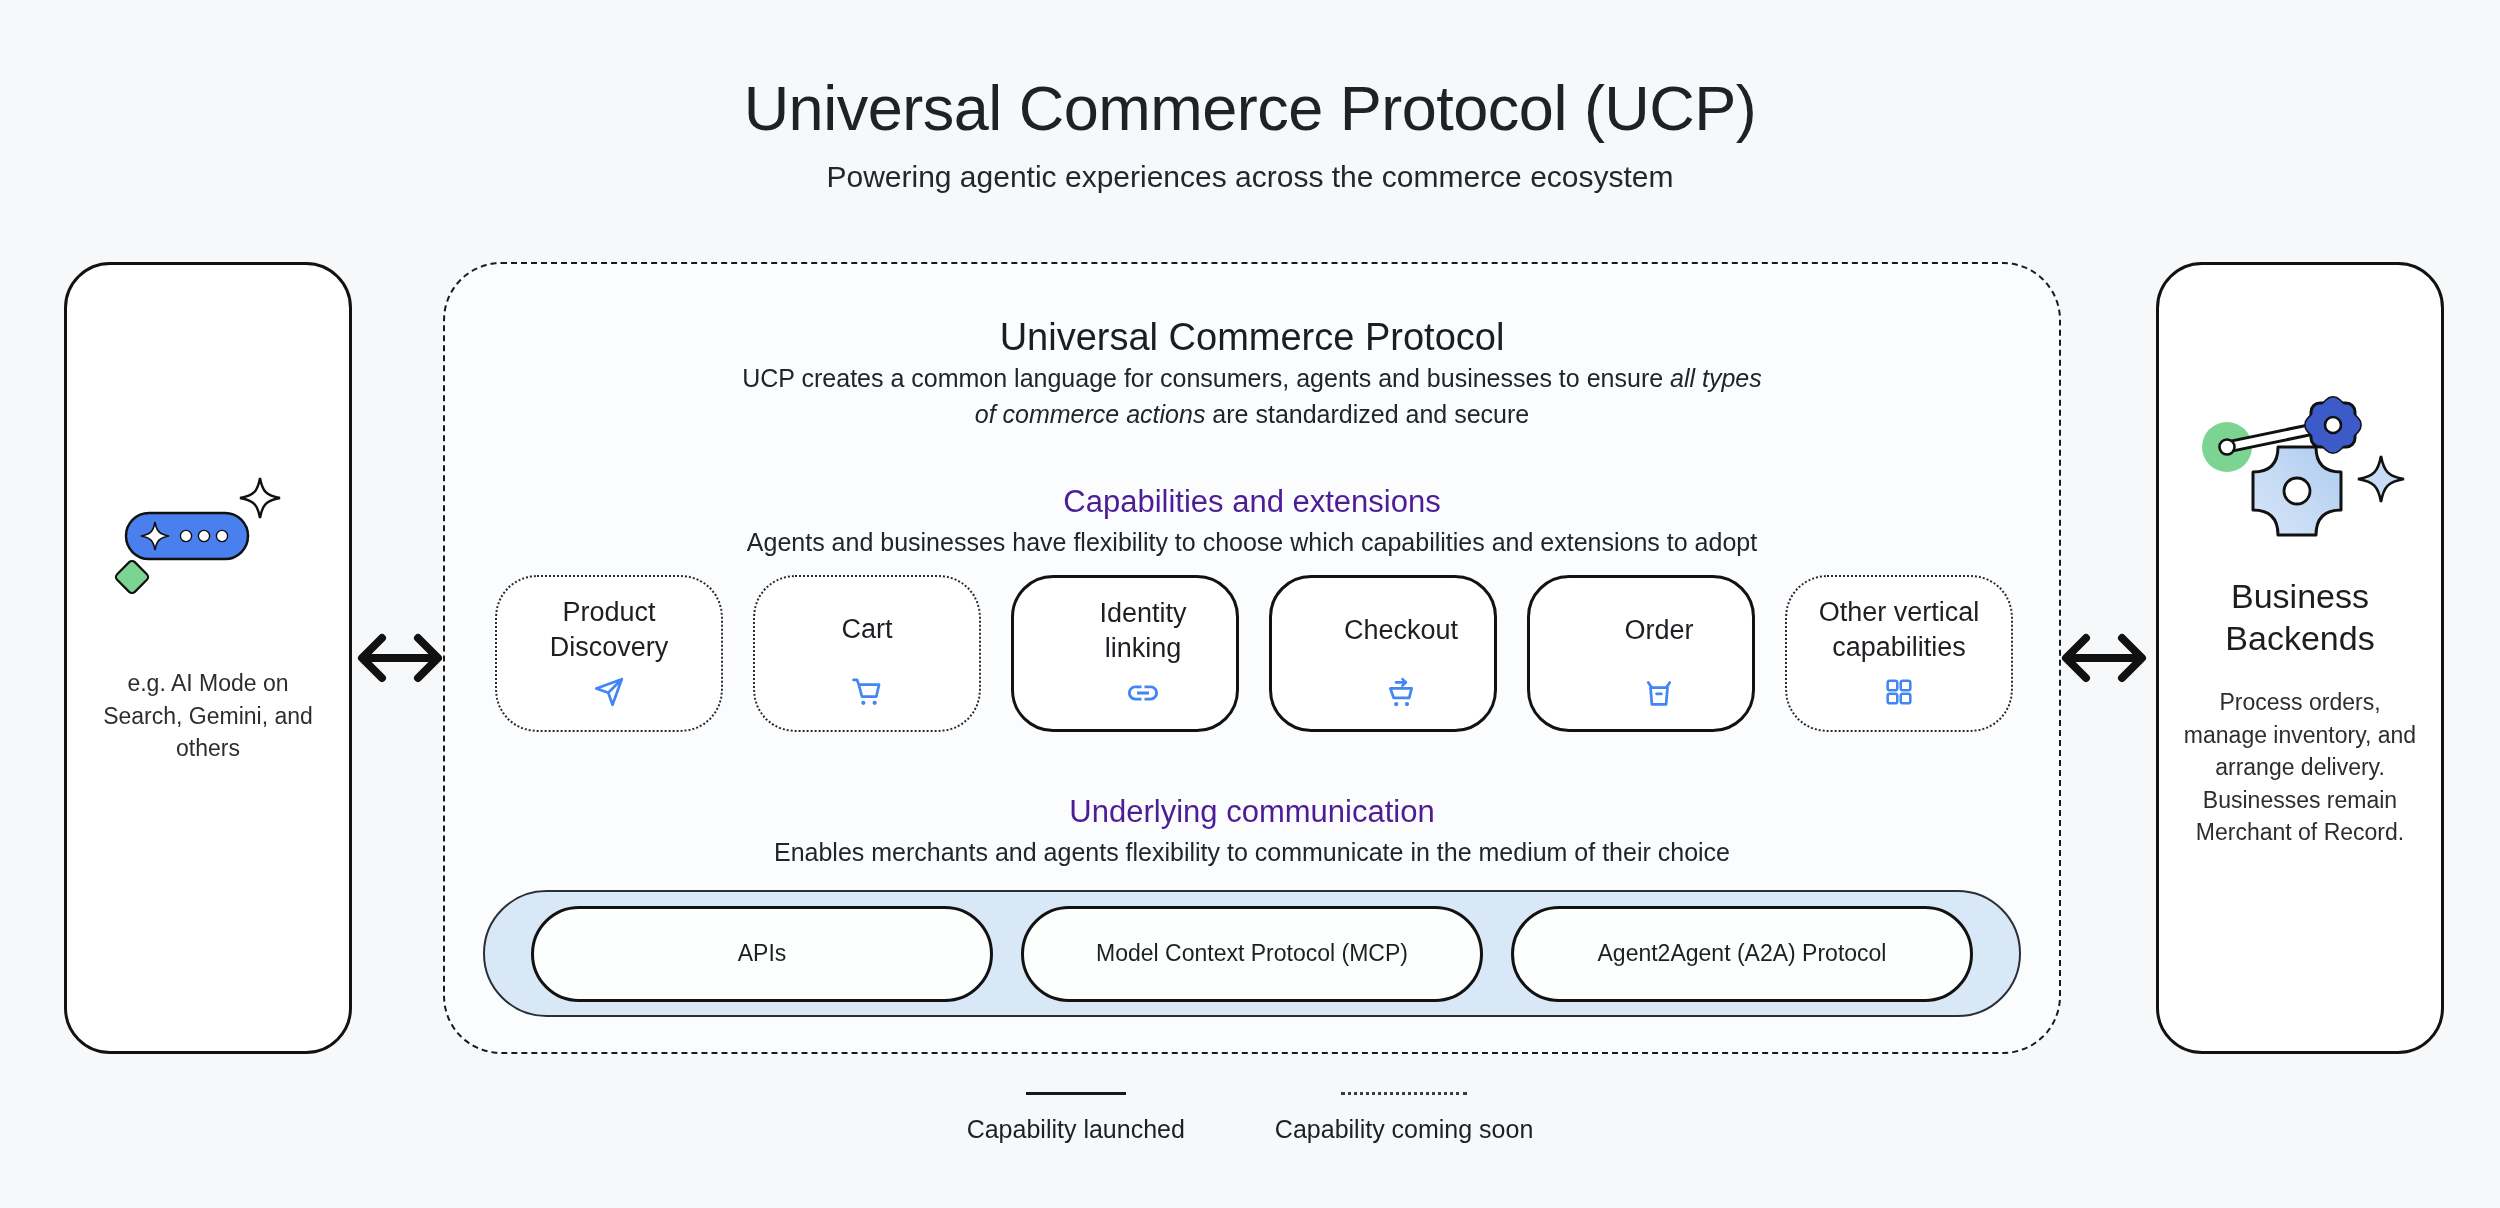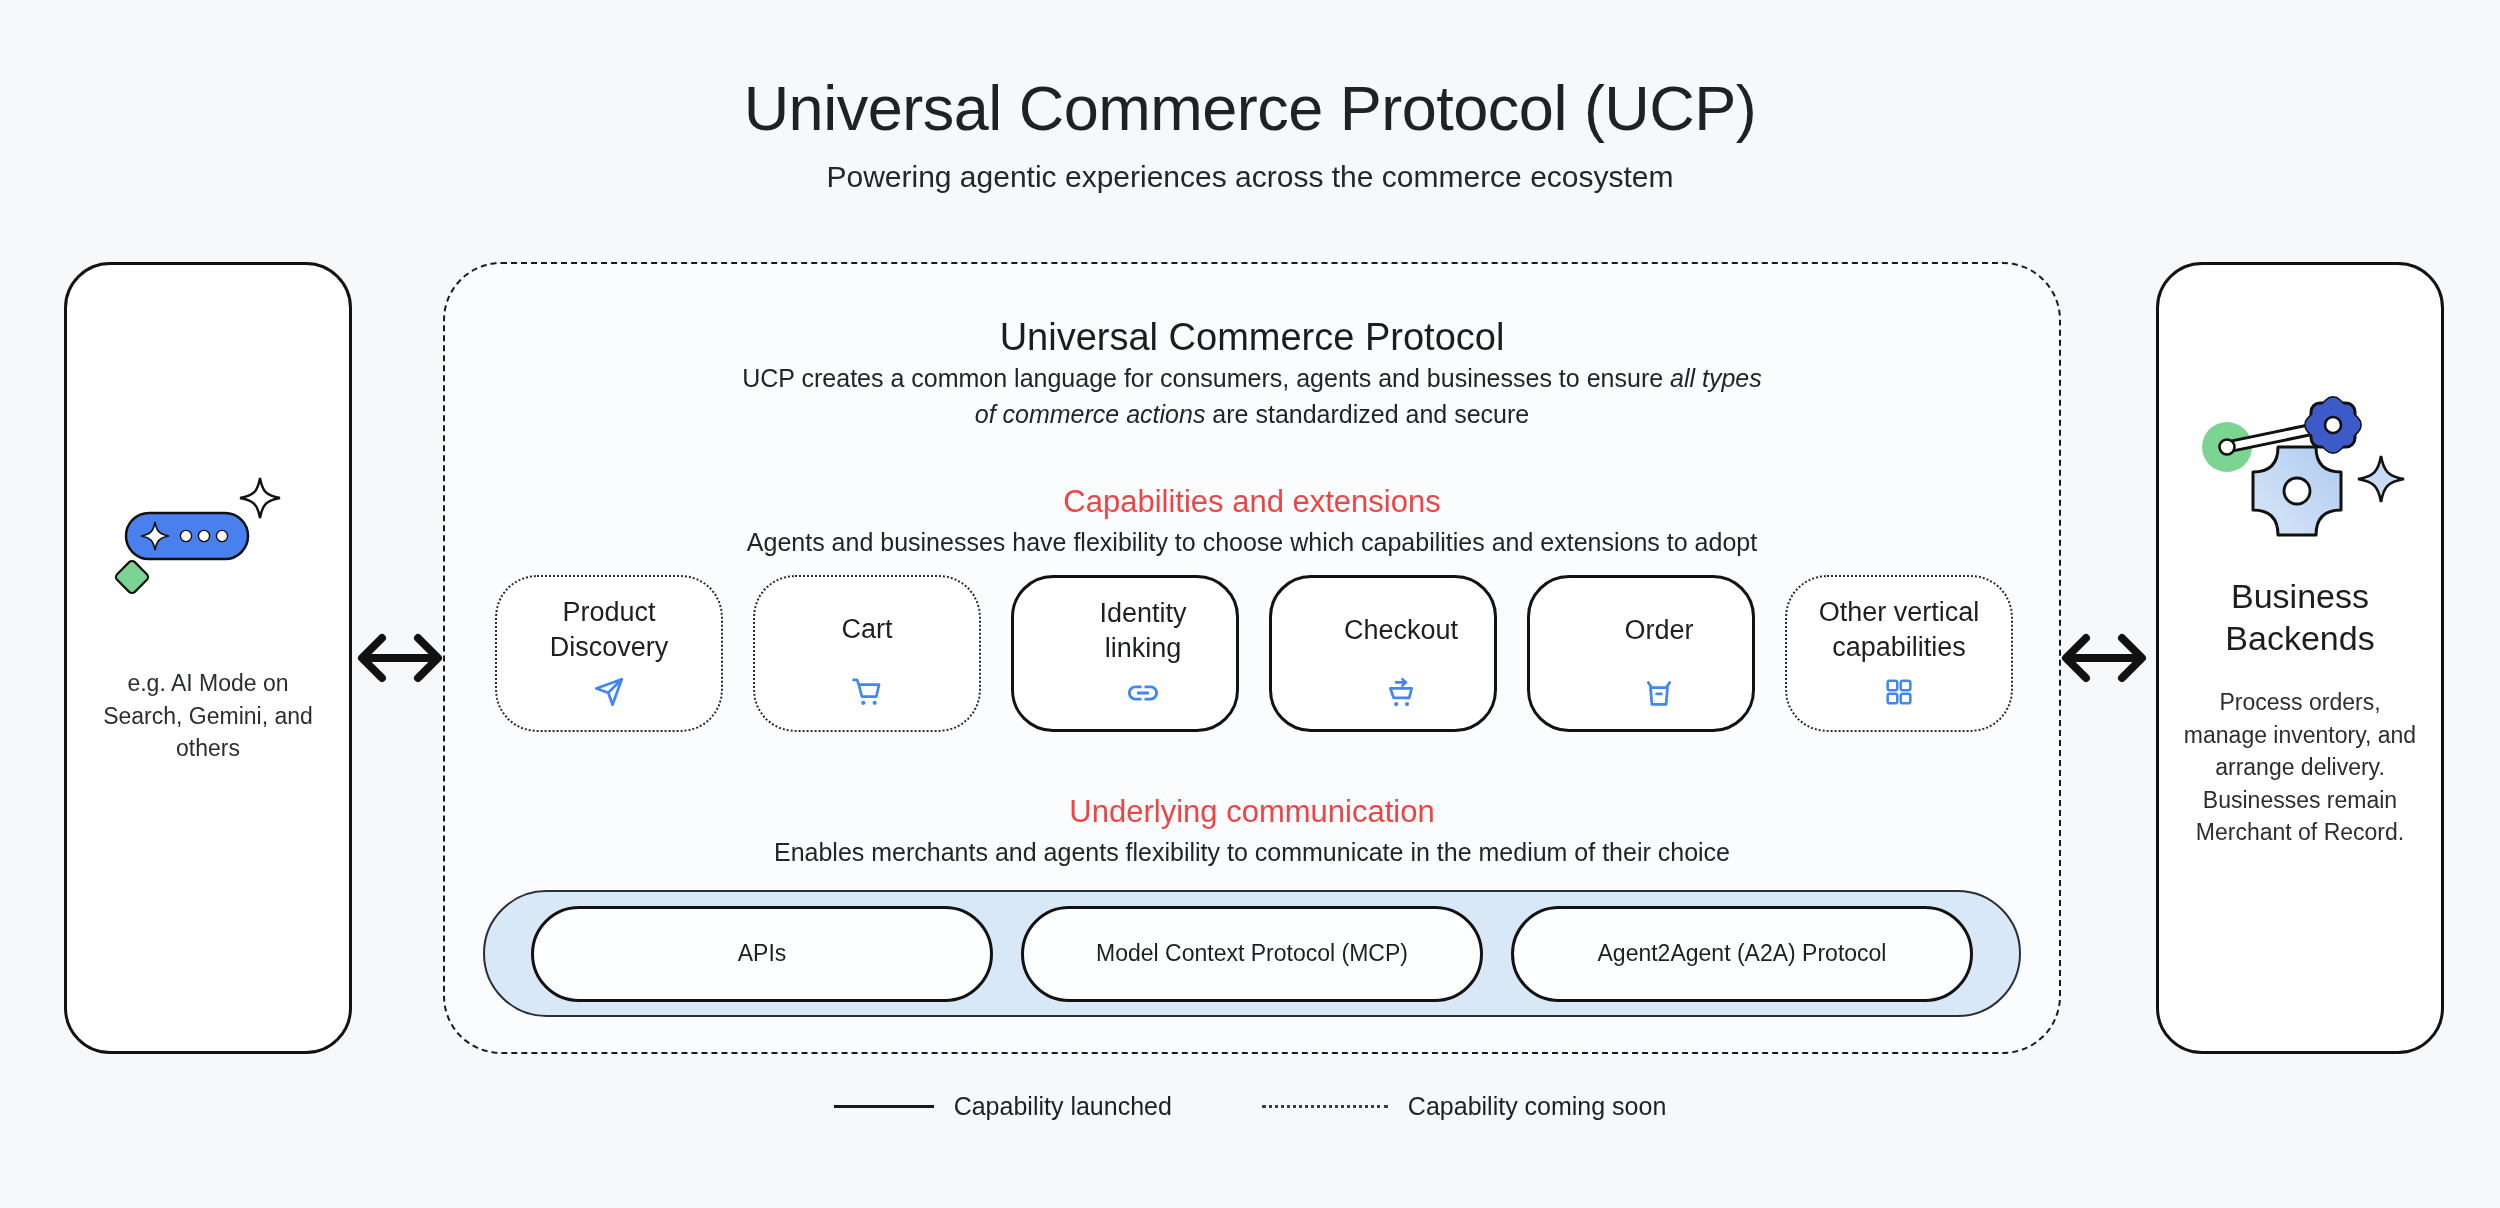--- a/index.html
+++ b/index.html
@@ -49,21 +49,21 @@
   .ucp-title{
     position:absolute;top:40px;left:0;width:100%;text-align:center;
     font-size:38px;font-weight:500;color:#1b1d1f;margin-top:12px;
   }
   .ucp-desc{
     position:absolute;top:96px;left:50%;transform:translateX(-50%);
     width:1030px;text-align:center;font-size:25px;line-height:1.45;color:#222528;
   }
   .section-heading{
     position:absolute;left:0;width:100%;text-align:center;
-    font-size:31px;font-weight:500;color:#ef4444;
+    font-size:31px;font-weight:500;color:#4c1d95;
   }
   .section-sub{
     position:absolute;left:0;width:100%;text-align:center;
     font-size:25px;color:#222528;
   }
   .cap-heading{top:220px;}
   .cap-sub{top:264px;}
   .comm-heading{top:530px;}
   .comm-sub{top:574px;}
   
@@ -95,21 +95,21 @@
     flex:1;height:96px;box-sizing:border-box;background:#fdfefe;
     border:3px solid #121212;border-radius:48px;
     display:flex;align-items:center;justify-content:center;
     font-size:23px;color:#1d1f22;
   }
   
   .legend{
     position:absolute;top:1092px;left:0;width:100%;
     display:flex;justify-content:center;align-items:center;gap:90px;
   }
-  .legend-item{display:flex;align-items:center;gap:20px;}
+  .legend-item{display:flex;align-items:center;gap:20px;flex-direction:column;}
   .legend-line-solid{width:100px;height:0;border-top:3px solid #18191a;}
   .legend-line-dotted{width:126px;height:0;border-top:3px dotted #3a3d40;}
   .legend-label{font-size:25px;color:#1d1f22;}
 </style>
 </head>
 <body>
 
 <div class="canvas">
 
   <div class="page-title">Universal Commerce Protocol (UCP)</div>

